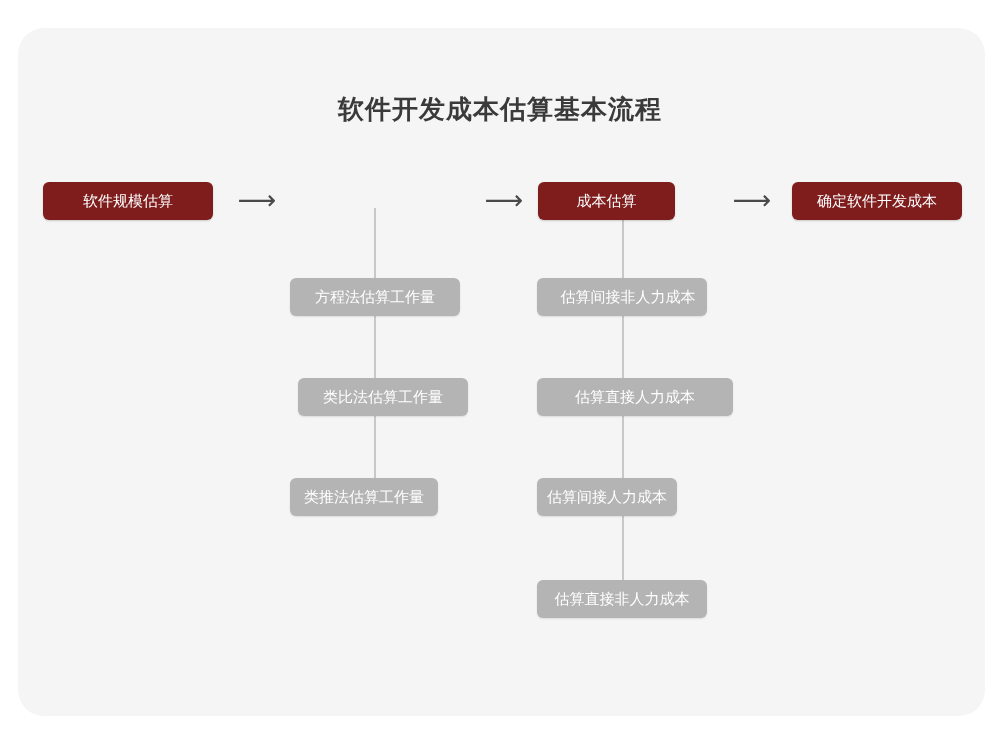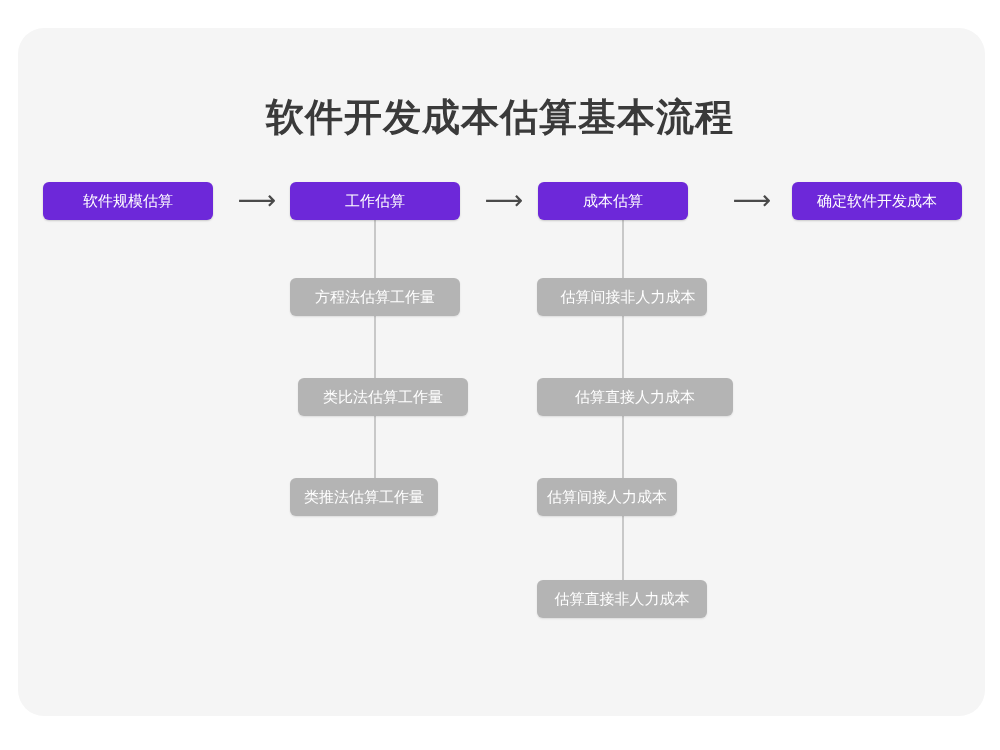--- a/index.html
+++ b/index.html
@@ -30,21 +30,21 @@
     border-radius: 26px;
   }
 
   
   .diagram-title {
     position: absolute;
     left: 0;
     top: 92px;
     width: 1000px;
     text-align: center;
-    font-size: 38px;
+    font-size: 26px;
     font-weight: 700;
     color: #3a3a3a;
     letter-spacing: 1px;
     white-space: nowrap;
   }
 
   
   .node {
     position: absolute;
     height: 38px;
@@ -52,21 +52,21 @@
     text-align: center;
     font-size: 15px;
     color: #ffffff;
     border-radius: 6px;
     white-space: nowrap;
     box-sizing: border-box;
     z-index: 3;
   }
 
   .node.primary {
-    background: #6d28d9;
+    background: #7f1d1d;
     box-shadow: 0 1px 2px rgba(0,0,0,0.18);
   }
 
   .node.secondary {
     background: #b4b4b4;
     box-shadow: 0 1px 2px rgba(0,0,0,0.10);
   }
 
   
   .arrow {
@@ -98,25 +98,24 @@
 
   <div class="diagram-title">软件开发成本估算基本流程</div>
 
   <div class="connector" style="left:374px; top:208px; height:290px;"></div>
   <div class="connector" style="left:622px; top:208px; height:390px;"></div>
 
   <div class="node primary" style="left:43px; top:182px; width:170px;">软件规模估算</div>
 
   <div class="arrow" style="left:223px; width:68px;">⟶</div>
 
-  <div class="node primary" style="left:290px; top:182px; width:170px;">工作估算</div>
 
   <div class="arrow" style="left:470px; width:68px;">⟶</div>
 
-  <div class="node primary" style="left:538px; top:182px; width:150px;">成本估算</div>
+  <div class="node primary" style="left:538px; top:182px; width:137px;">成本估算</div>
 
   <div class="arrow" style="left:718px; width:68px;">⟶</div>
 
   <div class="node primary" style="left:785px; top:182px; width:170px;margin-left:7px;">确定软件开发成本</div>
 
   <div class="node secondary" style="left:290px; top:278px; width:170px;">方程法估算工作量</div>
 
   <div class="node secondary" style="left:290px; top:378px; width:170px;margin-left:8px;">类比法估算工作量</div>
 
   <div class="node secondary" style="left:290px; top:478px; width:148px;">类推法估算工作量</div>

